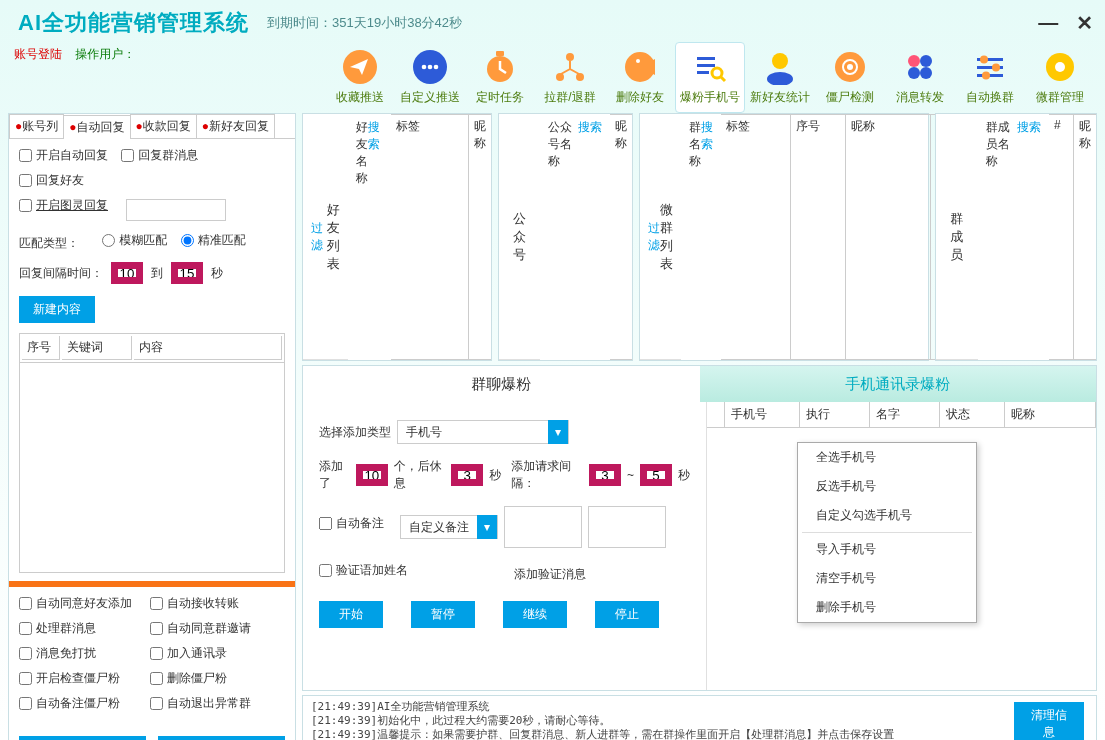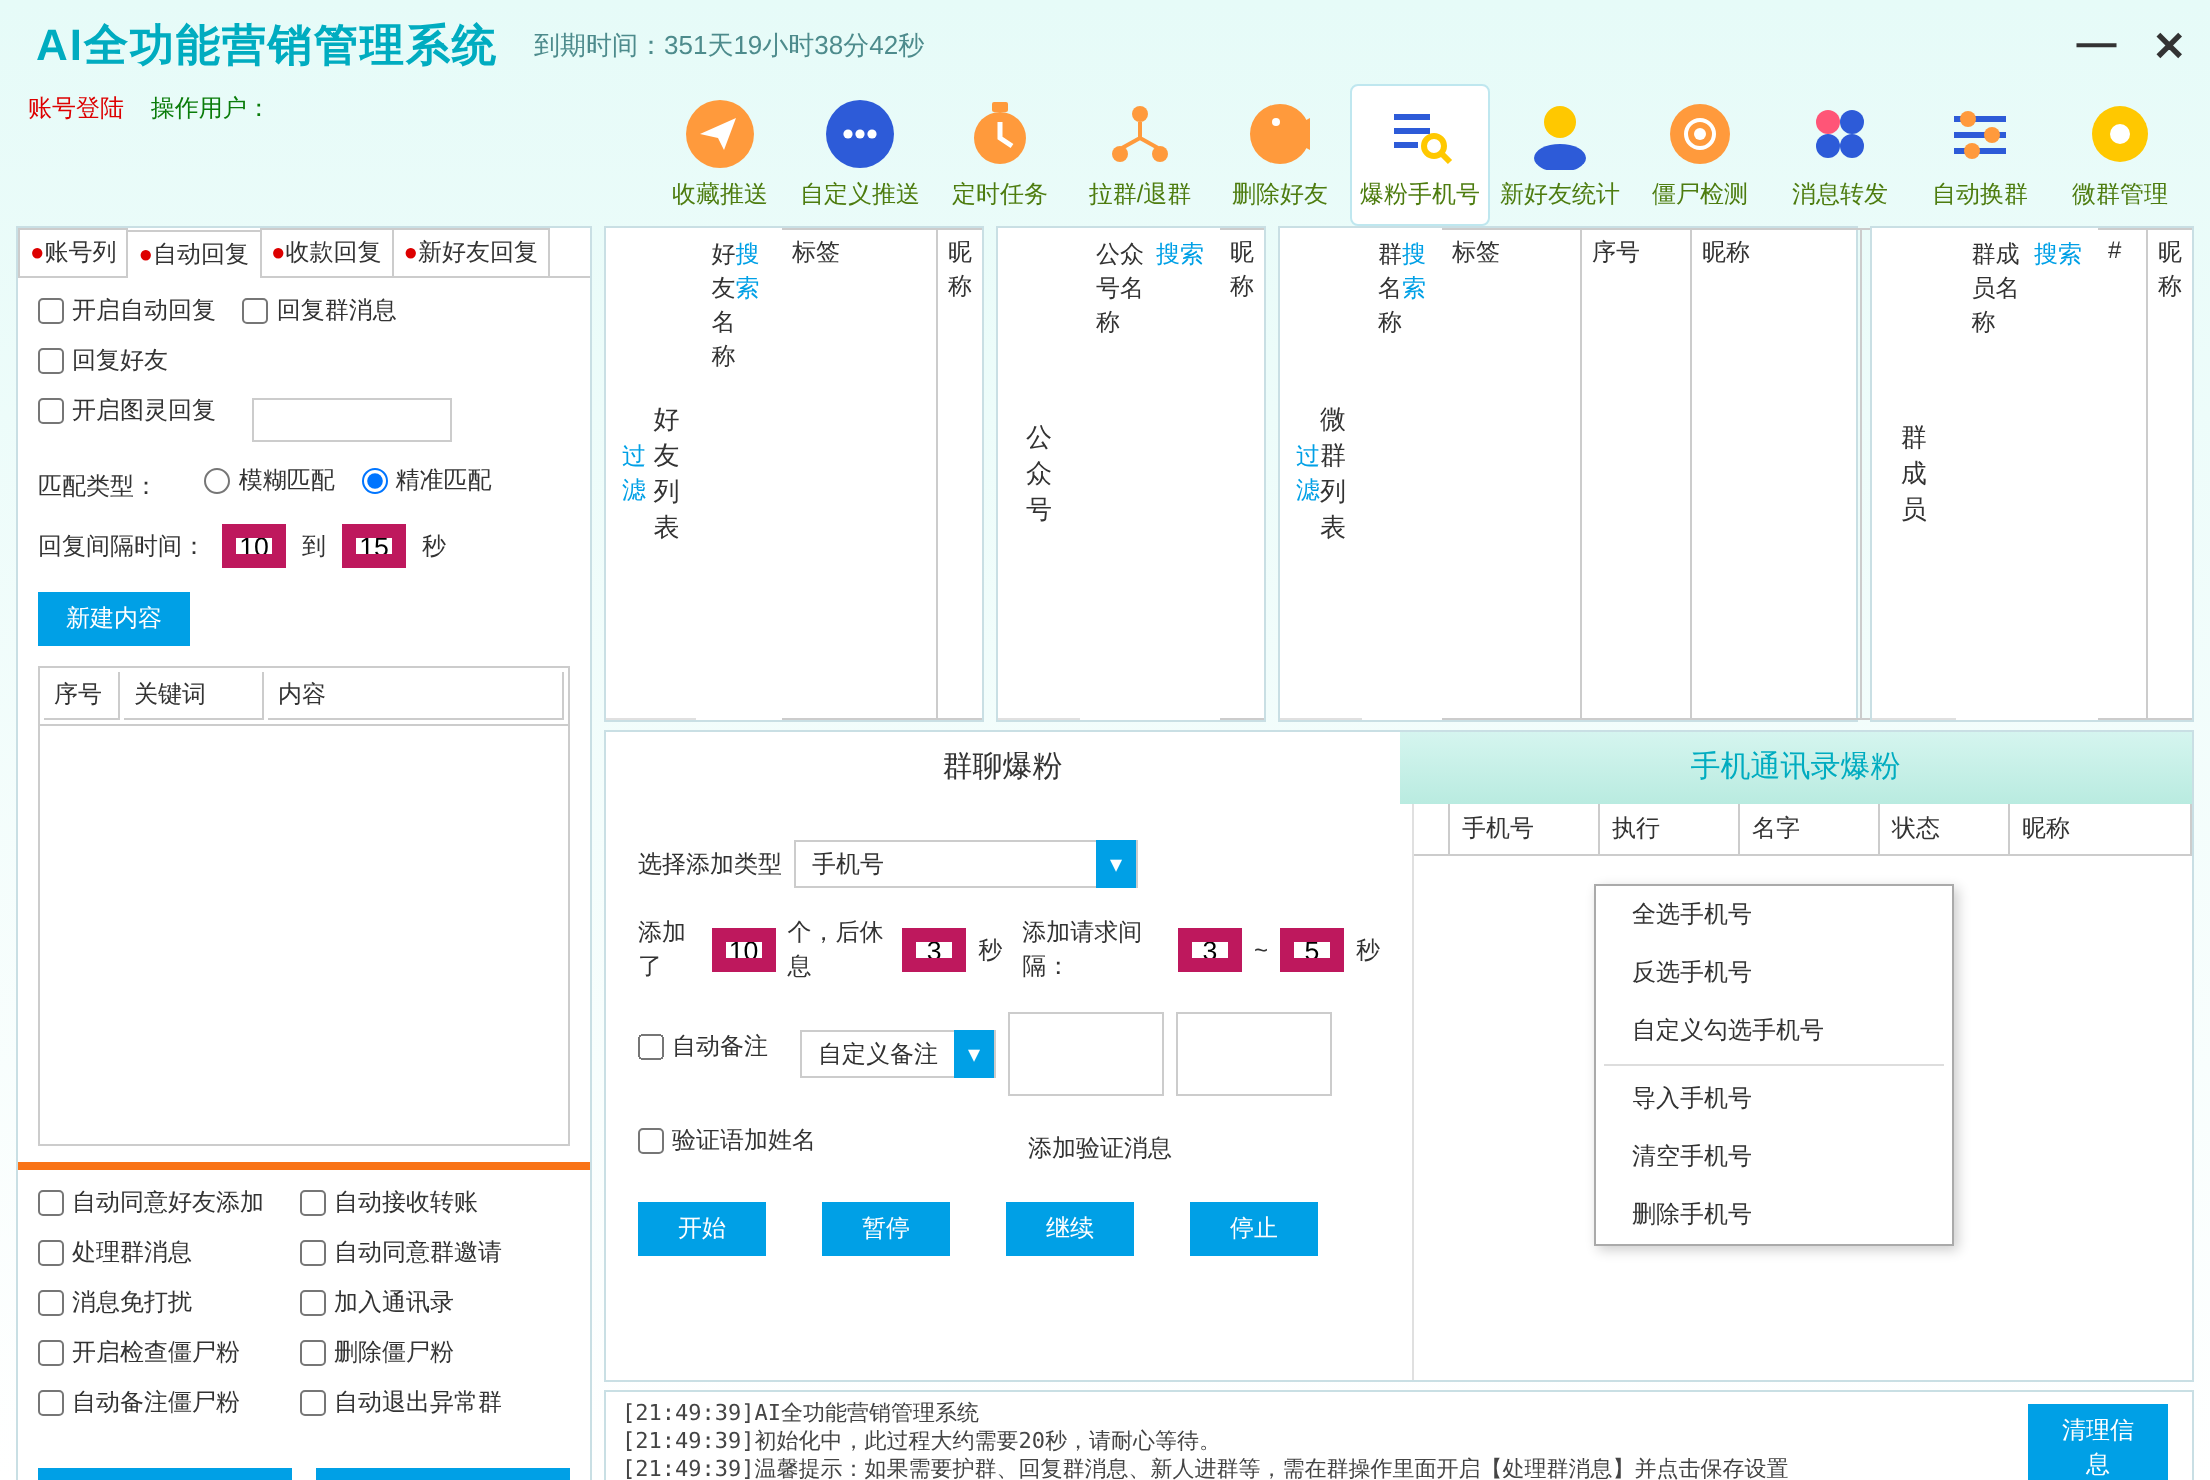--- a/index.html
+++ b/index.html
@@ -32,21 +32,21 @@
 .chk { display: inline-flex; align-items: center; gap: 4px; margin-right: 10px; margin-bottom: 8px; justify-content: flex-end; }
 .chk input { width: 13px; height: 13px; }
 .txtbox { border: 1px solid #ccc; height: 22px; padding: 0 4px; }
 .radio { display: inline-flex; align-items: center; gap: 4px; margin-right: 10px; }
 .smallnum { width: 32px; height: 22px; border: 7px solid #be185d; text-align: center; }
 .btn { background: #00a0e6; color: #fff; border: none; padding: 5px 14px; cursor: pointer; font-size: 12px; }
 .btn-full { width: 130px; }
 .tbl { border: 1px solid #ccc; width: 100%; }
 .tbl th { background: #fff; border-right: 1px solid #ccc; border-bottom: 1px solid #ccc; font-weight: normal; padding: 3px 5px; text-align: left; font-size: 12px; }
 .tbl-area { height: 210px; border: 1px solid #ccc; border-top: none; overflow: auto; background: #fff; }
-.lp-bottom { border-top: 4px solid #f97316; padding: 8px 10px; }
+.lp-bottom { border-top: 6px solid #f97316; padding: 8px 10px; }
 .lp-bottom .col { display: inline-block; width: 48%; vertical-align: top; }
 .lp-footer { display: flex; gap: 12px; padding: 8px 10px 10px; margin-top: auto; }
 
 .right-panel { flex: 1; display: flex; flex-direction: column; gap: 4px; }
 .list-row { display: flex; gap: 6px; height: 248px; }
 .listbox { border: 1px solid #c9dfe4; background: #fff; display: flex; flex-direction: row; }
 .lb-head { display: flex; align-items: center; padding: 6px 8px; border-bottom: 1px solid #e0e0e0; }
 .lb-filter { color: #00a0e6; cursor: pointer; }
 .lb-title { flex: 1; text-align: center; font-size: 13px; }
 .lb-search { display: flex; align-items: flex-start; padding: 5px 8px; }
@@ -235,21 +235,21 @@
           </label>
         <label class="chk">
             <input type="checkbox" style="">
             <span>回复群消息</span>
           </label>
         <label class="chk">
             <input type="checkbox" style="">
             <span>回复好友</span>
           </label>
       </div>
-      <div style="display:flex;align-items:center;gap:8px;margin-bottom:10px;">
+      <div style="display:flex;align-items:center;gap:8px;margin-bottom:10px;text-decoration:underline;">
         <label class="chk">
             <input type="checkbox" style="">
             <span>开启图灵回复</span>
           </label>
         <input class="txtbox" style="width: 100px;">
       </div>
       <div style="margin-bottom:10px;">
         <span>匹配类型：</span>
         <label class="radio" style="margin-left:20px;">
             <input type="radio" name="mt" style="">

